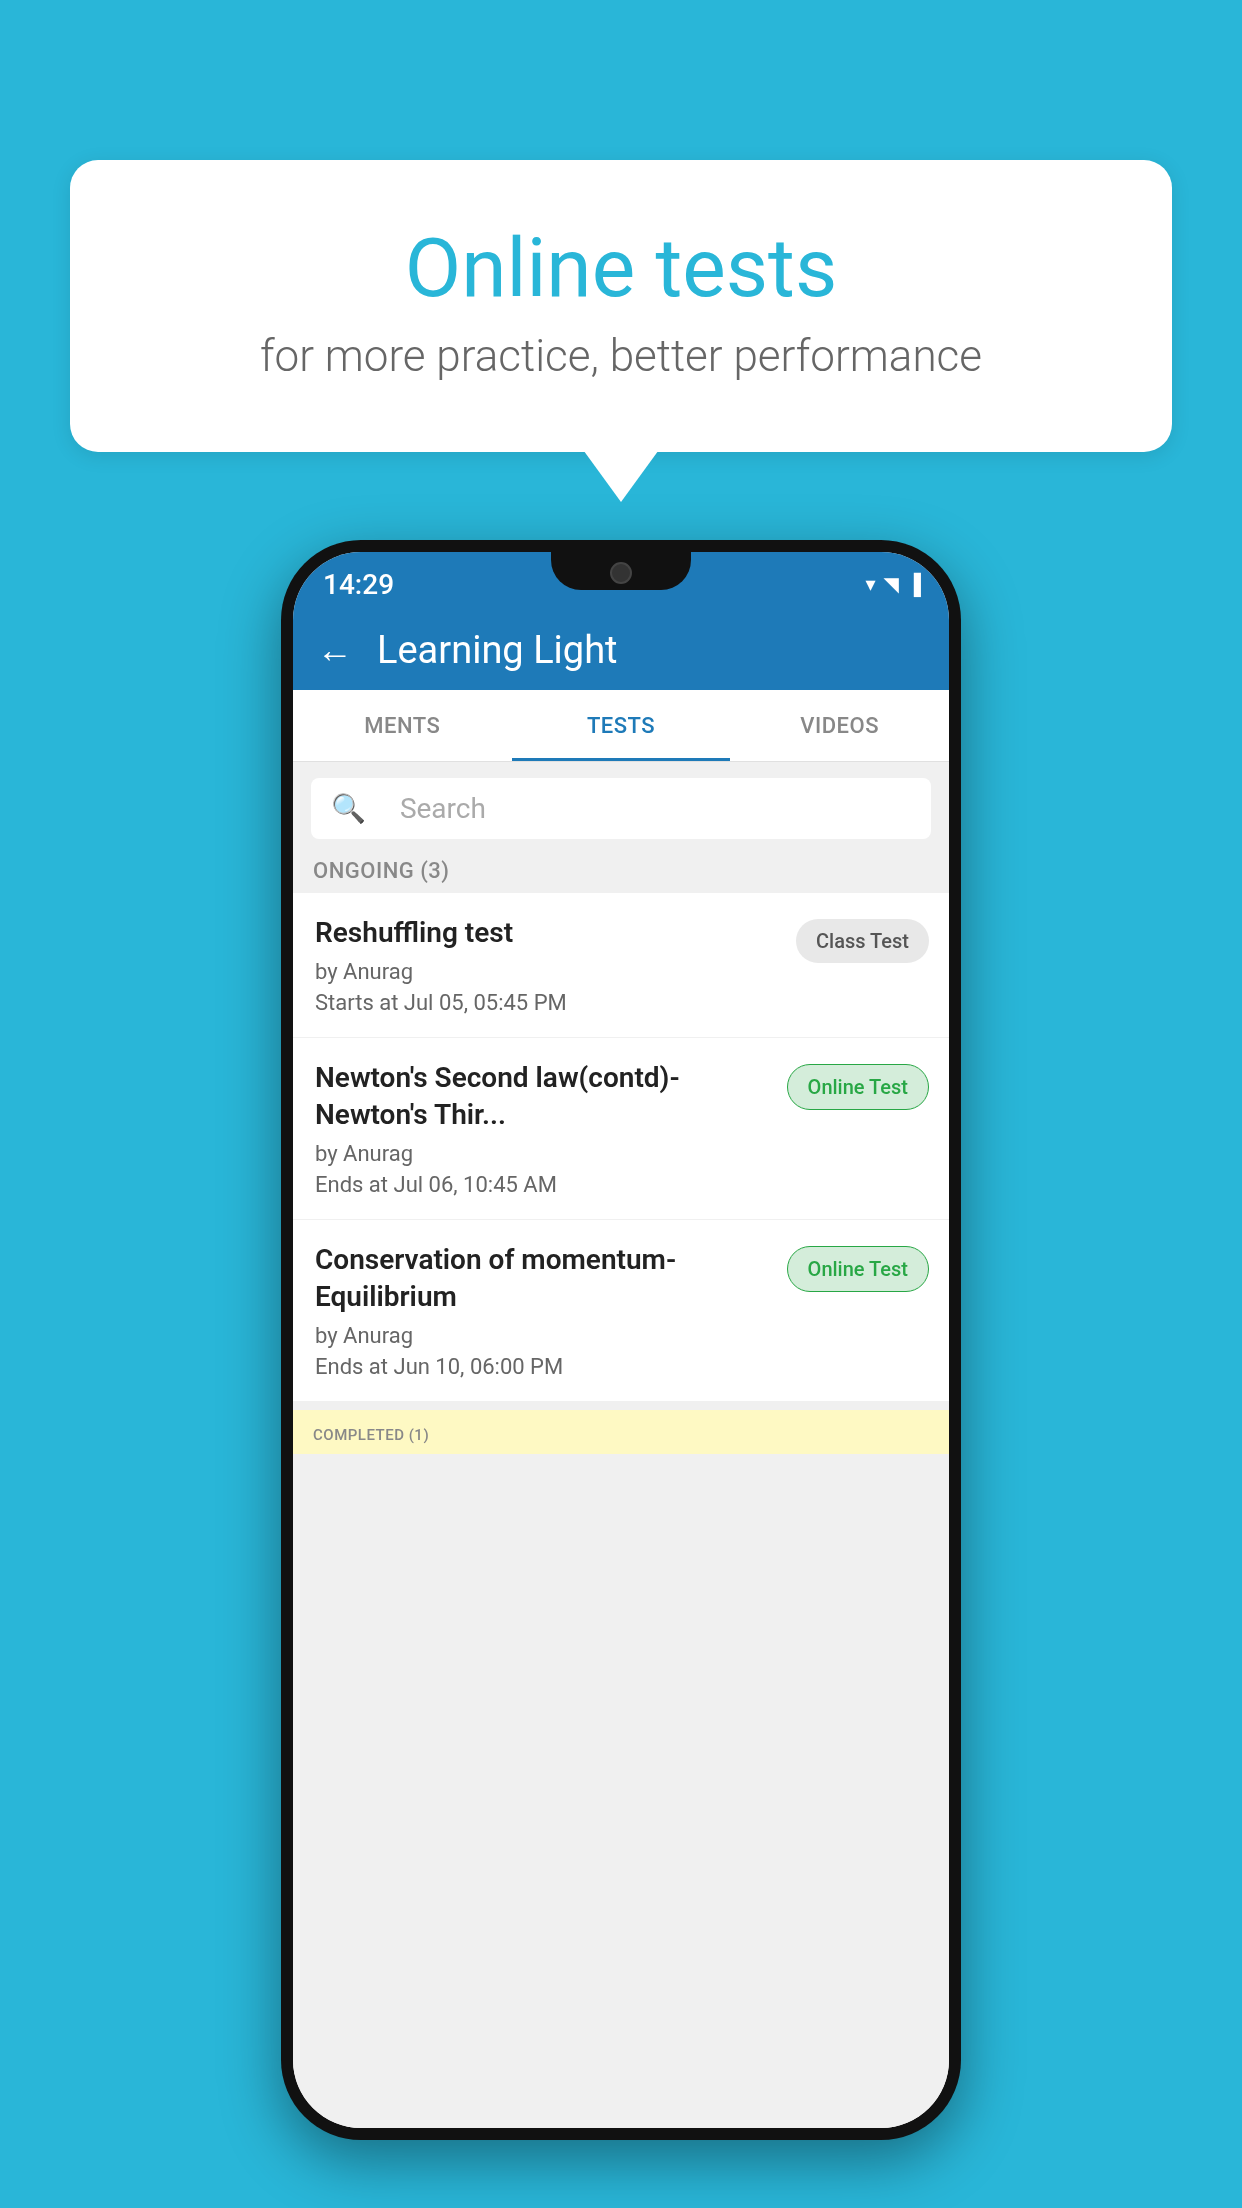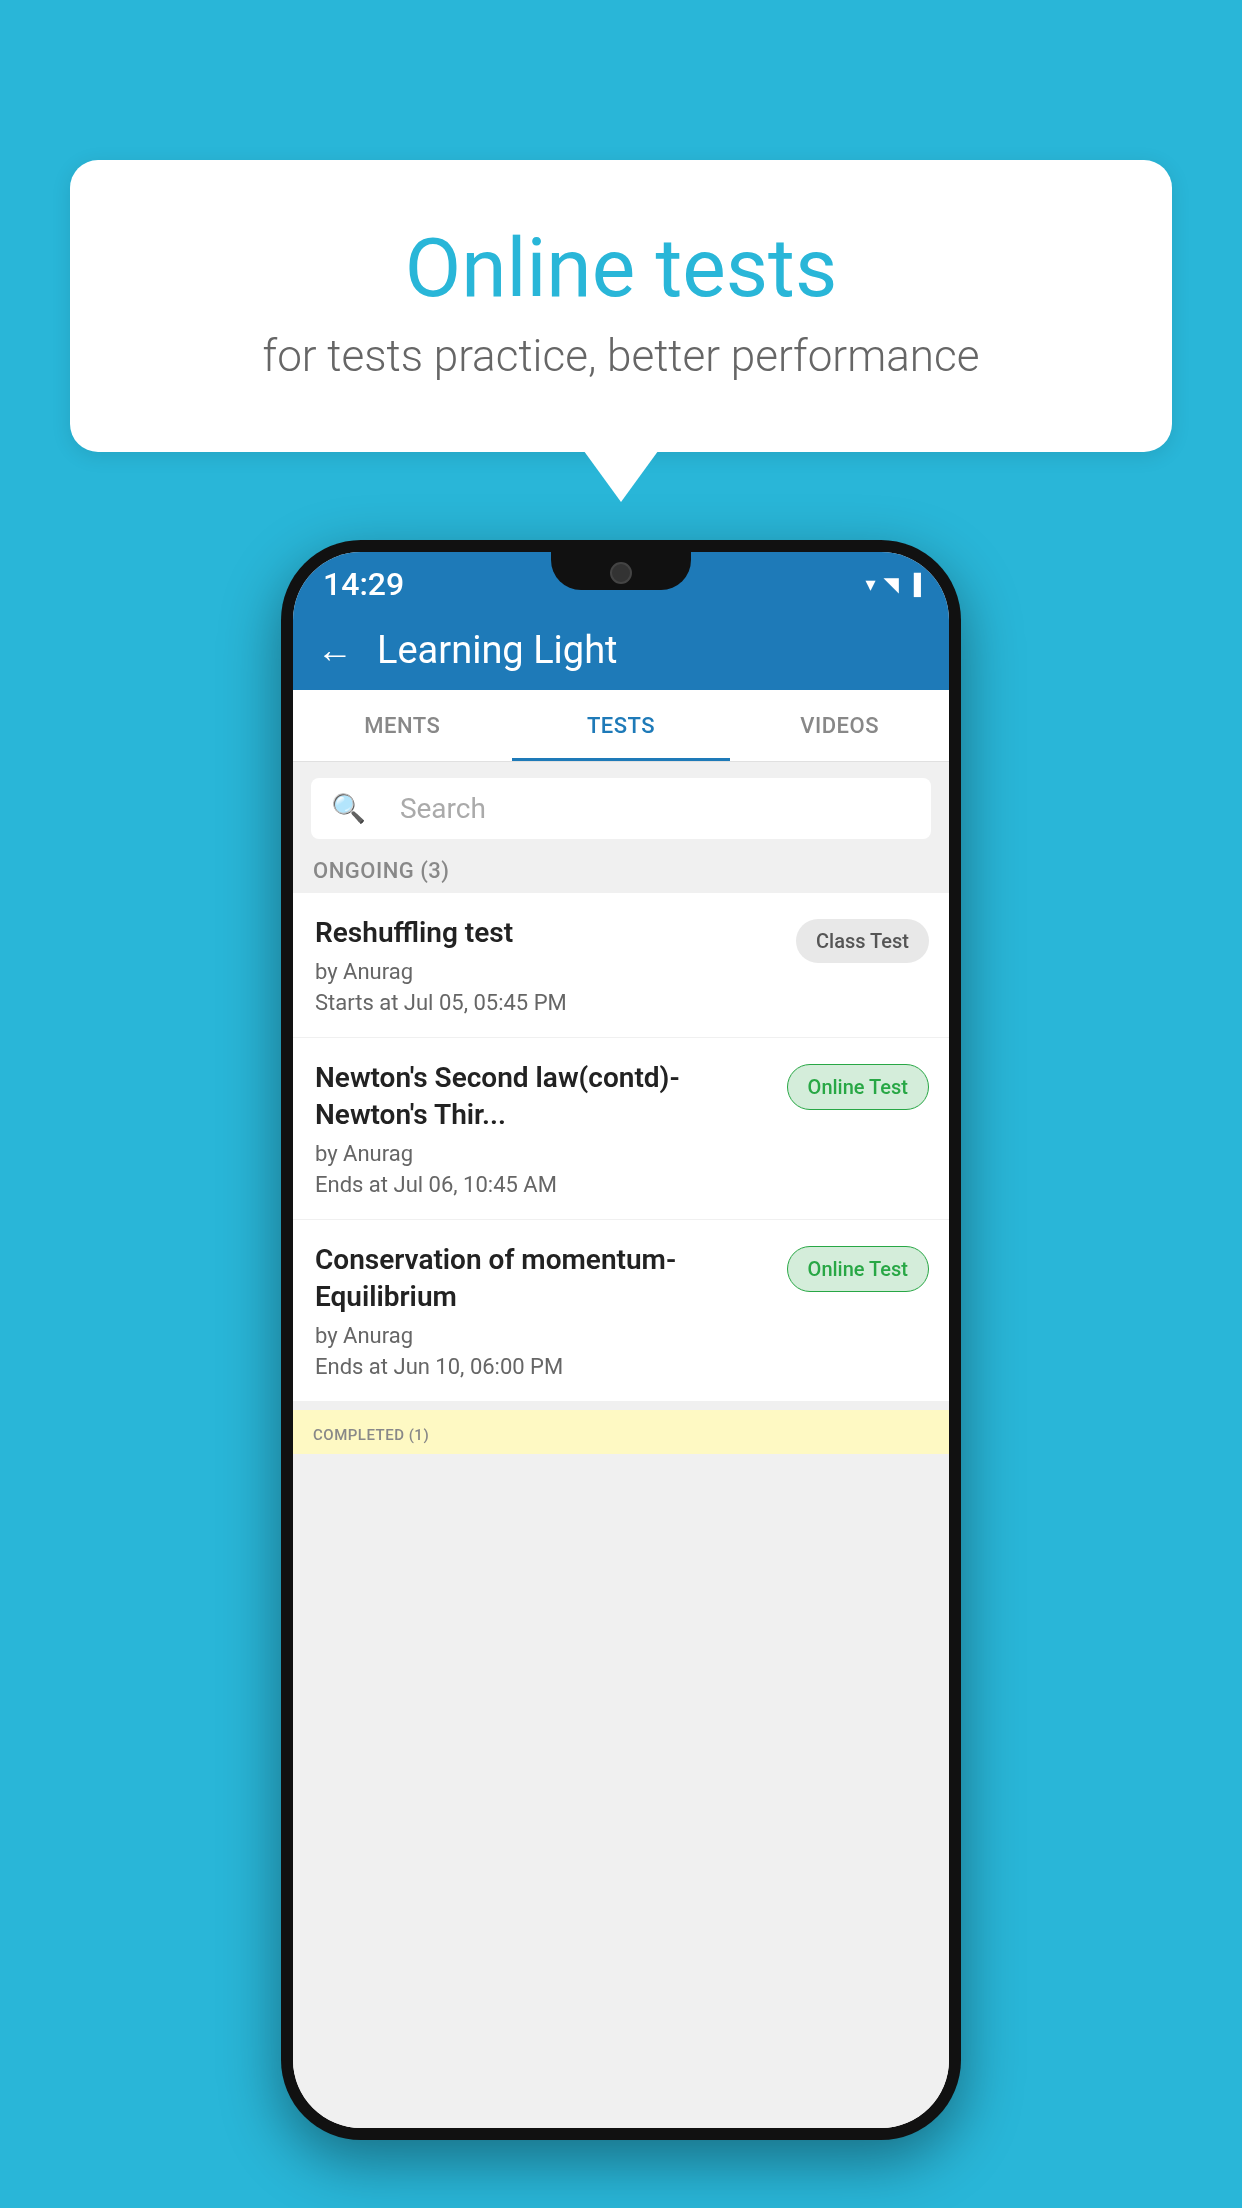--- a/index.html
+++ b/index.html
@@ -135,21 +135,21 @@
       background: #1e7ab8;
       display: flex;
       align-items: center;
       justify-content: space-between;
       padding: 0 28px 0 30px;
       z-index: 5;
     }
 
     .status-time {
       color: white;
-      font-size: 32px;
+      font-size: 28px;
       font-weight: 500;
       padding-top: 6px;
     }
 
     .status-icons {
       display: flex;
       align-items: center;
       gap: 8px;
       padding-top: 6px;
     }
@@ -342,21 +342,21 @@
       letter-spacing: 0.5px;
       background: #fef9c3;
       margin-top: 8px;
     }
   </style>
 </head>
 <body>
 
 <div class="speech-bubble">
   <div class="title">Online tests</div>
-  <div class="subtitle">for tests practice, better performance</div>
+  <div class="subtitle">for more practice, better performance</div>
 </div>
 
 <div class="phone-frame">
   <div class="phone-inner">
 
     <div class="notch">
       <div class="notch-camera"></div>
     </div>
 
     <div class="status-bar">

